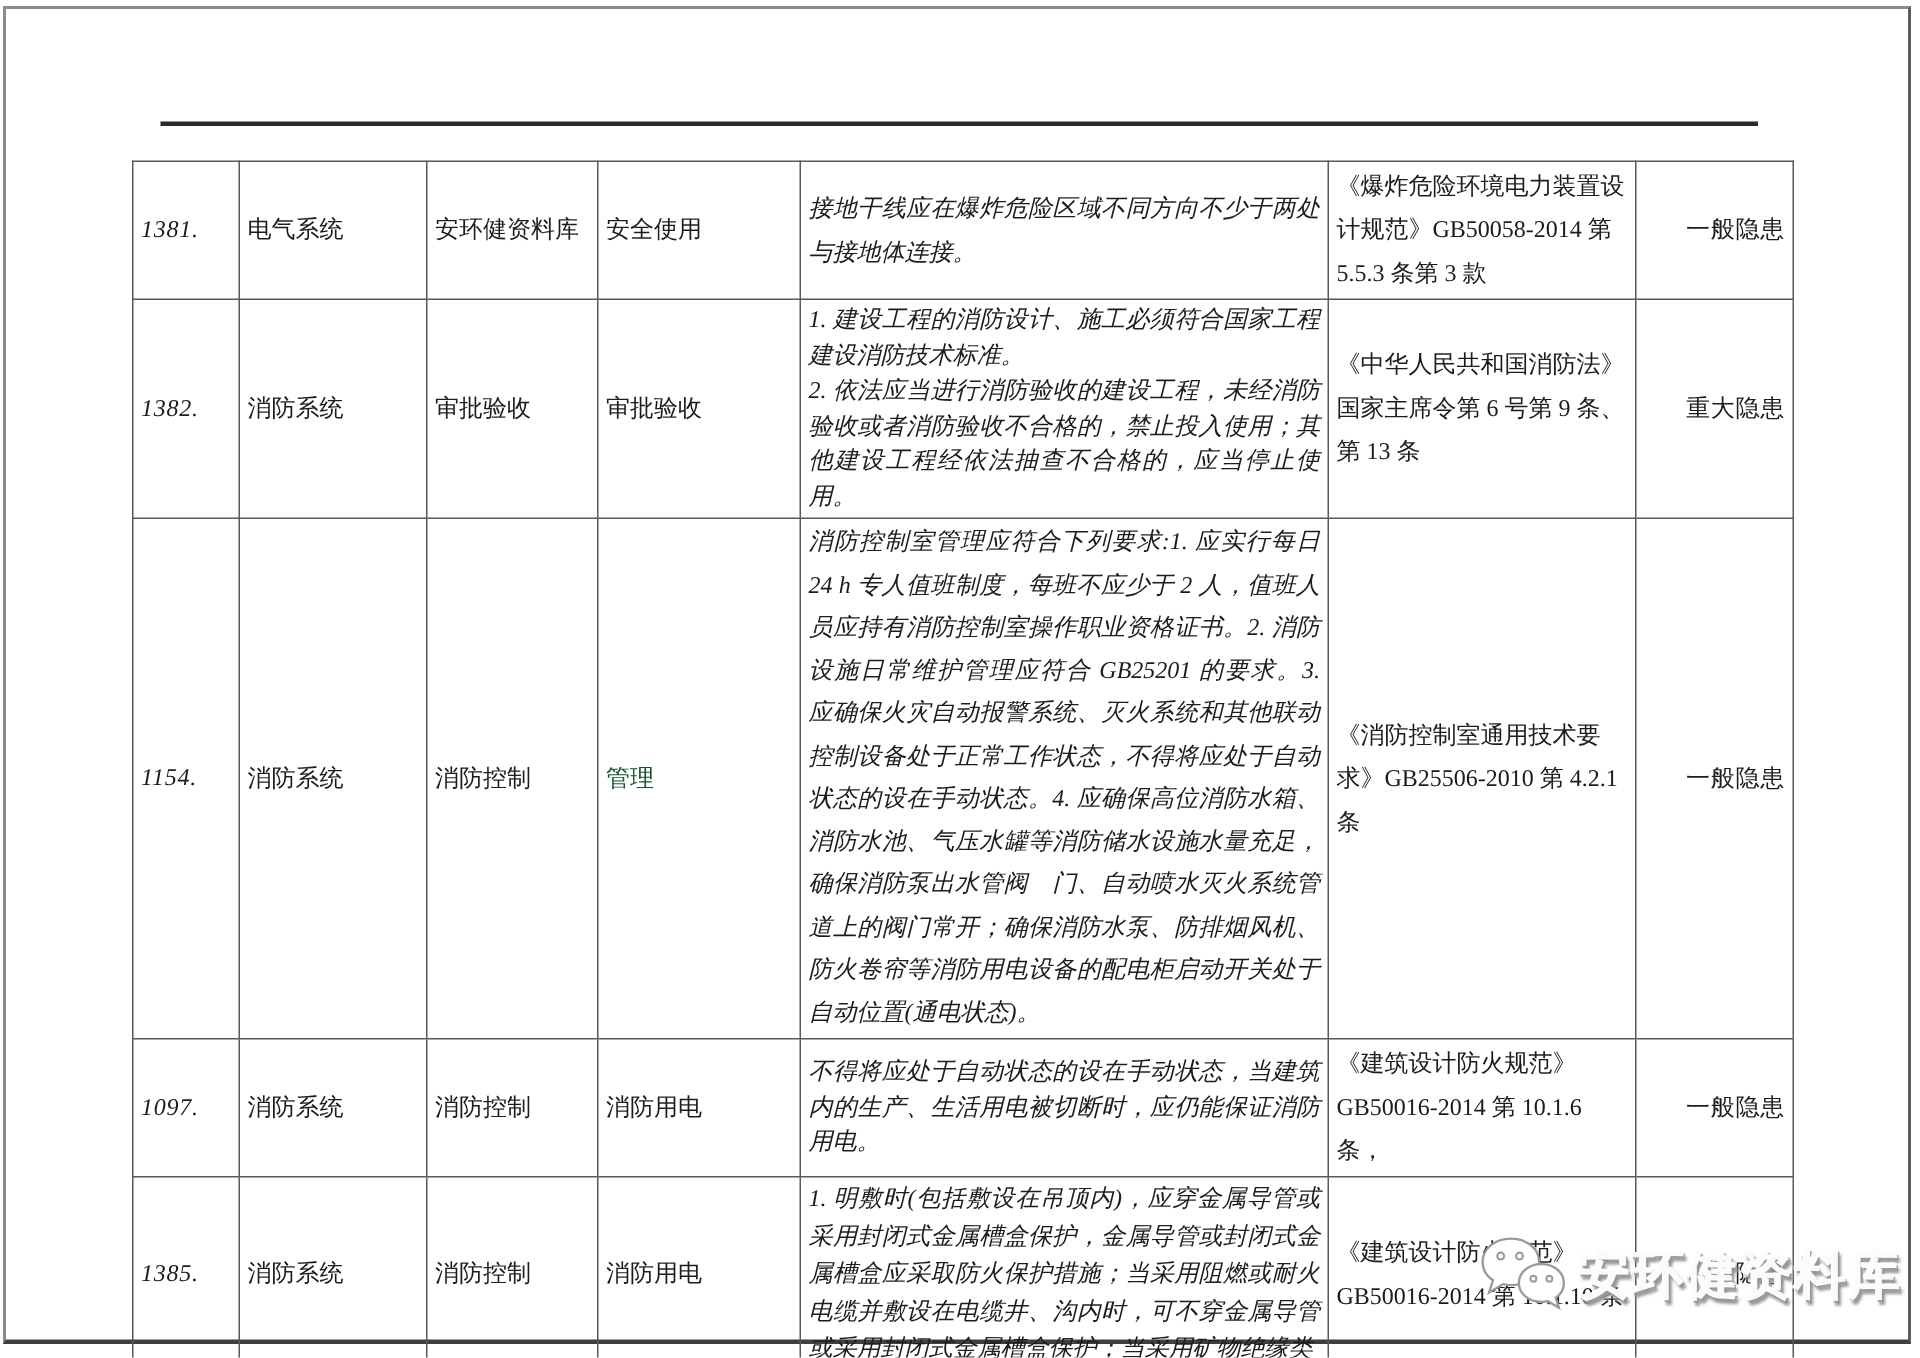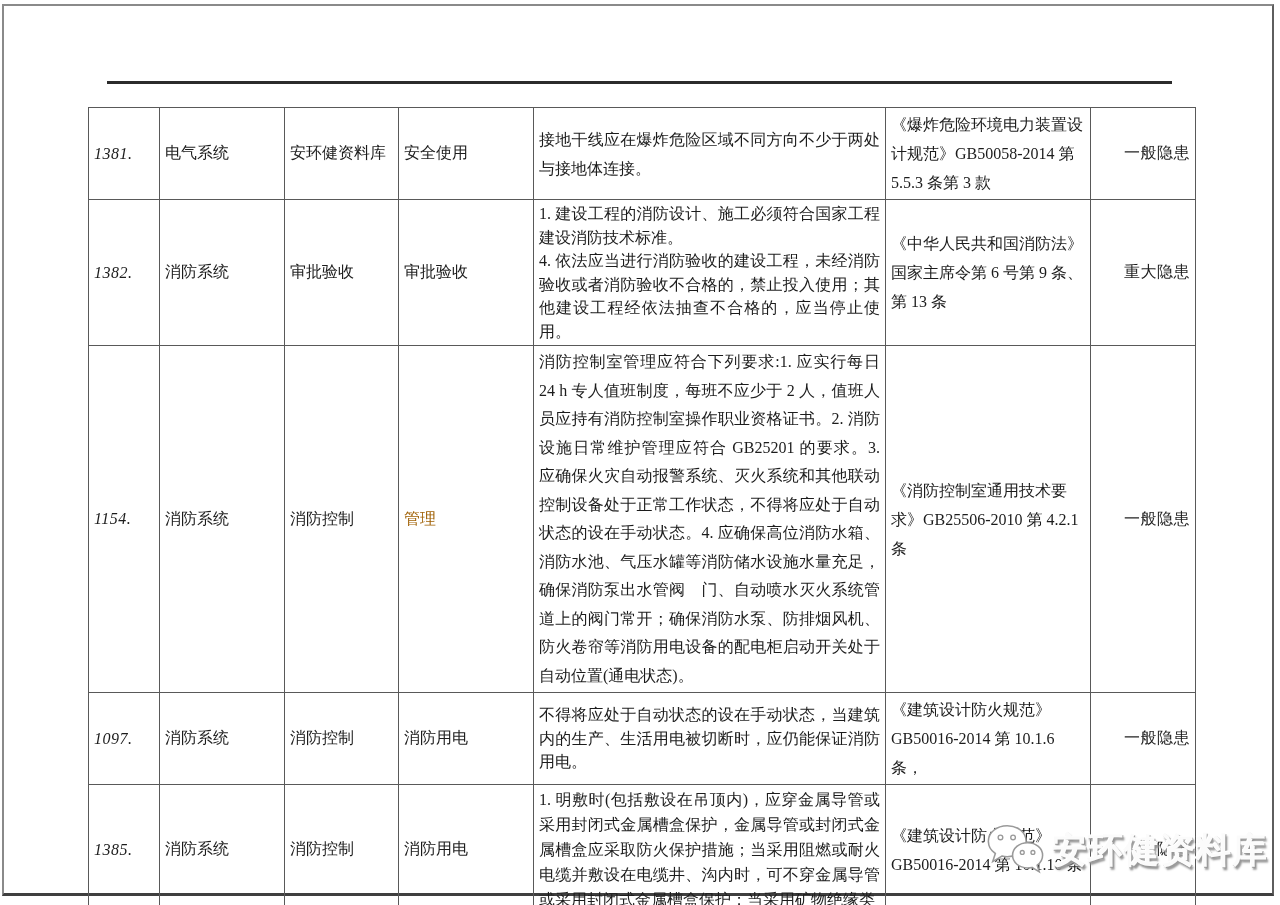--- a/index.html
+++ b/index.html
@@ -34,34 +34,35 @@
     box-sizing:border-box;
     padding:2px 5px;
   }
   .c-num{padding-left:9px;font-size:17px;letter-spacing:0.5px;font-style:italic;}
   .c-sys,.c-sub,.c-cat{padding-left:10px;}
   .c-desc{
     text-align:justify;
     white-space:pre-line;
     line-height:28.5px;
     padding:2px 5px;
+    font-style:italic;
   }
   .c-reg{line-height:29px;padding:2px 9px;}
   .c-haz{text-align:right;letter-spacing:0.5px;}
   tr.r0{height:78px;}
   tr.r1{height:118px;}
   tr.r2{height:287px;}
   tr.r3{height:70px;}
   tr.r4{height:125px;}
   tr.r0 .c-desc{line-height:29px;}
   tr.r1 .c-desc{line-height:23.5px;}
   tr.r2 .c-desc{line-height:28.5px;}
   tr.r3 .c-desc{line-height:23.5px;}
   tr.r4 .c-desc{line-height:25px;}
-  .muted{color:#a16207;}
+  .muted{color:#14532d;}
   
   .brand{
     position:absolute;left:984px;top:818px;width:286px;height:64px;
     display:flex;align-items:center;
   }
   .brand-icon{width:62px;height:58px;flex:0 0 auto;margin-right:6px;}
   .brand-name{
     font-family:"Liberation Sans","DejaVu Sans",sans-serif;
     font-weight:bold;font-size:35px;letter-spacing:1px;
     color:#fbfbfb;
@@ -94,21 +95,21 @@
       <td class="c-desc">接地干线应在爆炸危险区域不同方向不少于两处与接地体连接。</td>
       <td class="c-reg">《爆炸危险环境电力装置设计规范》GB50058-2014 第 5.5.3 条第 3 款</td>
       <td class="c-haz">一般隐患</td>
     </tr>
     <tr class="r1">
       <td class="c-num">1382.</td>
       <td class="c-sys">消防系统</td>
       <td class="c-sub">审批验收</td>
       <td class="c-cat">审批验收</td>
       <td class="c-desc">1.  建设工程的消防设计、施工必须符合国家工程建设消防技术标准。
-4.  依法应当进行消防验收的建设工程，未经消防验收或者消防验收不合格的，禁止投入使用；其他建设工程经依法抽查不合格的，应当停止使用。</td>
+2.  依法应当进行消防验收的建设工程，未经消防验收或者消防验收不合格的，禁止投入使用；其他建设工程经依法抽查不合格的，应当停止使用。</td>
       <td class="c-reg">《中华人民共和国消防法》国家主席令第 6 号第 9 条、第 13 条</td>
       <td class="c-haz">重大隐患</td>
     </tr>
     <tr class="r2">
       <td class="c-num">1154.</td>
       <td class="c-sys">消防系统</td>
       <td class="c-sub">消防控制</td>
       <td class="c-cat muted">管理</td>
       <td class="c-desc">消防控制室管理应符合下列要求:1.  应实行每日 24 h 专人值班制度，每班不应少于 2 人，值班人员应持有消防控制室操作职业资格证书。2.  消防设施日常维护管理应符合 GB25201 的要求。3.  应确保火灾自动报警系统、灭火系统和其他联动控制设备处于正常工作状态，不得将应处于自动状态的设在手动状态。4.  应确保高位消防水箱、消防水池、气压水罐等消防储水设施水量充足，确保消防泵出水管阀　门、自动喷水灭火系统管道上的阀门常开；确保消防水泵、防排烟风机、防火卷帘等消防用电设备的配电柜启动开关处于自动位置(通电状态)。</td>
       <td class="c-reg">《消防控制室通用技术要求》GB25506-2010 第 4.2.1 条</td>

